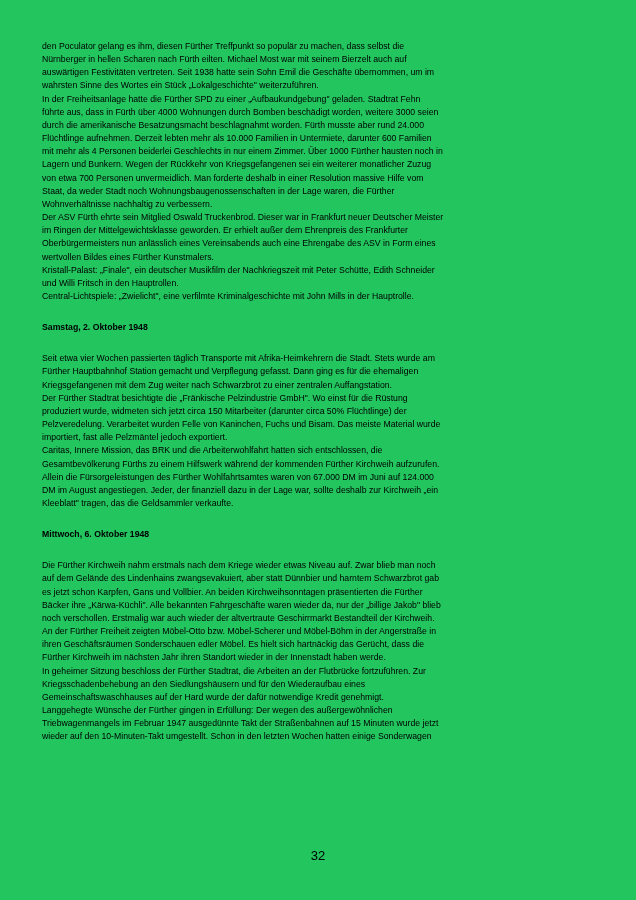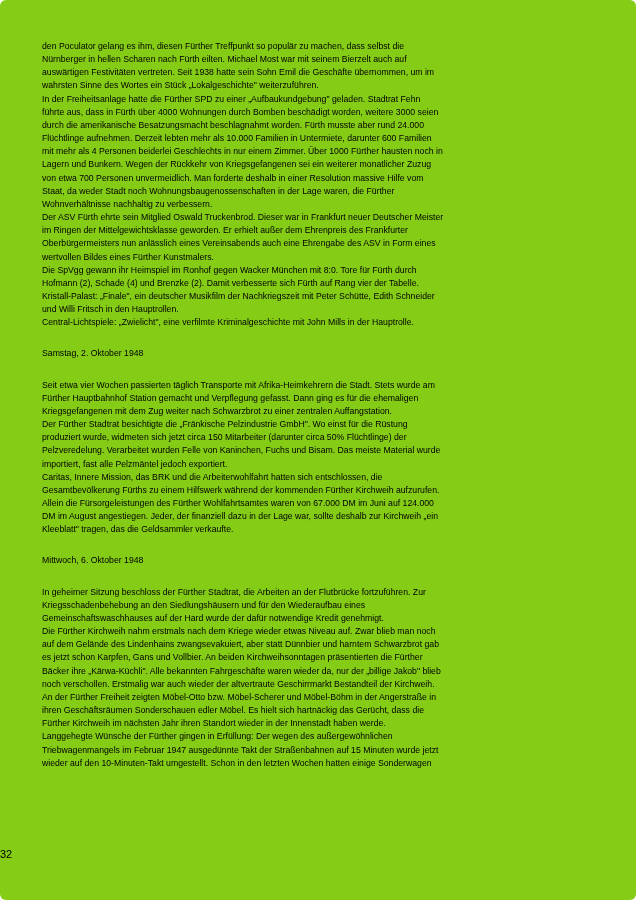--- a/index.html
+++ b/index.html
@@ -7,55 +7,54 @@
     padding: 0;
     background: #ffffff;
   }
   body {
     font-family: "Liberation Sans", sans-serif;
   }
   .page {
     position: relative;
     width: 636px;
     height: 900px;
-    background: #84cc16;
+    background: #22c55e;
     box-sizing: border-box;
     overflow: hidden;
-    border-radius: 6px;
   }
   .content {
     position: absolute;
     left: 42px;
     top: 40px;
     width: 552px;
   }
   .para {
     font-size: 8.7px;
     line-height: 13.15px;
     color: #000000;
     text-align: left;
     margin: 0;
     white-space: pre-wrap;
   }
   .heading {
     font-size: 8.7px;
     line-height: 13.15px;
-    font-weight: normal;
+    font-weight: bold;
     color: #000000;
     margin: 0;
   }
   .gap-before-heading { height: 18px; }
   .gap-after-heading { height: 18px; }
   .page-number {
     position: absolute;
     left: 0;
     right: 0;
     top: 848px;
-    text-align: left;
-    font-size: 11px;
+    text-align: center;
+    font-size: 13px;
     color: #000000;
   }
 </style>
 </head>
 <body>
 
 <div class="page">
   <div class="content">
 
     <p class="para">den Poculator gelang es ihm, diesen Fürther Treffpunkt so populär zu machen, dass selbst die
@@ -68,22 +67,20 @@
 Flüchtlinge aufnehmen. Derzeit lebten mehr als 10.000 Familien in Untermiete, darunter 600 Familien
 mit mehr als 4 Personen beiderlei Geschlechts in nur einem Zimmer. Über 1000 Fürther hausten noch in
 Lagern und Bunkern. Wegen der Rückkehr von Kriegsgefangenen sei ein weiterer monatlicher Zuzug
 von etwa 700 Personen unvermeidlich. Man forderte deshalb in einer Resolution massive Hilfe vom
 Staat, da weder Stadt noch Wohnungsbaugenossenschaften in der Lage waren, die Fürther
 Wohnverhältnisse nachhaltig zu verbessern.</p>
     <p class="para">Der ASV Fürth ehrte sein Mitglied Oswald Truckenbrod. Dieser war in Frankfurt neuer Deutscher Meister
 im Ringen der Mittelgewichtsklasse geworden. Er erhielt außer dem Ehrenpreis des Frankfurter
 Oberbürgermeisters nun anlässlich eines Vereinsabends auch eine Ehrengabe des ASV in Form eines
 wertvollen Bildes eines Fürther Kunstmalers.</p>
-    <p class="para">Die SpVgg gewann ihr Heimspiel im Ronhof gegen Wacker München mit 8:0. Tore für Fürth durch
-Hofmann (2), Schade (4) und Brenzke (2). Damit verbesserte sich Fürth auf Rang vier der Tabelle.</p>
     <p class="para">Kristall-Palast: „Finale", ein deutscher Musikfilm der Nachkriegszeit mit Peter Schütte, Edith Schneider
 und Willi Fritsch in den Hauptrollen.</p>
     <p class="para">Central-Lichtspiele: „Zwielicht", eine verfilmte Kriminalgeschichte mit John Mills in der Hauptrolle.</p>
 
     <div class="gap-before-heading"></div>
     <p class="heading">Samstag, 2. Oktober 1948</p>
     <div class="gap-after-heading"></div>
 
     <p class="para">Seit etwa vier Wochen passierten täglich Transporte mit Afrika-Heimkehrern die Stadt. Stets wurde am
 Fürther Hauptbahnhof Station gemacht und Verpflegung gefasst. Dann ging es für die ehemaligen
@@ -95,31 +92,31 @@
     <p class="para">Caritas, Innere Mission, das BRK und die Arbeiterwohlfahrt hatten sich entschlossen, die
 Gesamtbevölkerung Fürths zu einem Hilfswerk während der kommenden Fürther Kirchweih aufzurufen.
 Allein die Fürsorgeleistungen des Fürther Wohlfahrtsamtes waren von 67.000 DM im Juni auf 124.000
 DM im August angestiegen. Jeder, der finanziell dazu in der Lage war, sollte deshalb zur Kirchweih „ein
 Kleeblatt" tragen, das die Geldsammler verkaufte.</p>
 
     <div class="gap-before-heading"></div>
     <p class="heading">Mittwoch, 6. Oktober 1948</p>
     <div class="gap-after-heading"></div>
 
-    <p class="para">In geheimer Sitzung beschloss der Fürther Stadtrat, die Arbeiten an der Flutbrücke fortzuführen. Zur
-Kriegsschadenbehebung an den Siedlungshäusern und für den Wiederaufbau eines
-Gemeinschaftswaschhauses auf der Hard wurde der dafür notwendige Kredit genehmigt.</p>
     <p class="para">Die Fürther Kirchweih nahm erstmals nach dem Kriege wieder etwas Niveau auf. Zwar blieb man noch
 auf dem Gelände des Lindenhains zwangsevakuiert, aber statt Dünnbier und harntem Schwarzbrot gab
 es jetzt schon Karpfen, Gans und Vollbier. An beiden Kirchweihsonntagen präsentierten die Fürther
 Bäcker ihre „Kärwa-Küchli". Alle bekannten Fahrgeschäfte waren wieder da, nur der „billige Jakob" blieb
 noch verschollen. Erstmalig war auch wieder der altvertraute Geschirrmarkt Bestandteil der Kirchweih.
 An der Fürther Freiheit zeigten Möbel-Otto bzw. Möbel-Scherer und Möbel-Böhm in der Angerstraße in
 ihren Geschäftsräumen Sonderschauen edler Möbel. Es hielt sich hartnäckig das Gerücht, dass die
 Fürther Kirchweih im nächsten Jahr ihren Standort wieder in der Innenstadt haben werde.</p>
+    <p class="para">In geheimer Sitzung beschloss der Fürther Stadtrat, die Arbeiten an der Flutbrücke fortzuführen. Zur
+Kriegsschadenbehebung an den Siedlungshäusern und für den Wiederaufbau eines
+Gemeinschaftswaschhauses auf der Hard wurde der dafür notwendige Kredit genehmigt.</p>
     <p class="para">Langgehegte Wünsche der Fürther gingen in Erfüllung: Der wegen des außergewöhnlichen
 Triebwagenmangels im Februar 1947 ausgedünnte Takt der Straßenbahnen auf 15 Minuten wurde jetzt
 wieder auf den 10-Minuten-Takt umgestellt. Schon in den letzten Wochen hatten einige Sonderwagen</p>
 
   </div>
 
   <div class="page-number">32</div>
 </div>
 
 </body></html>

